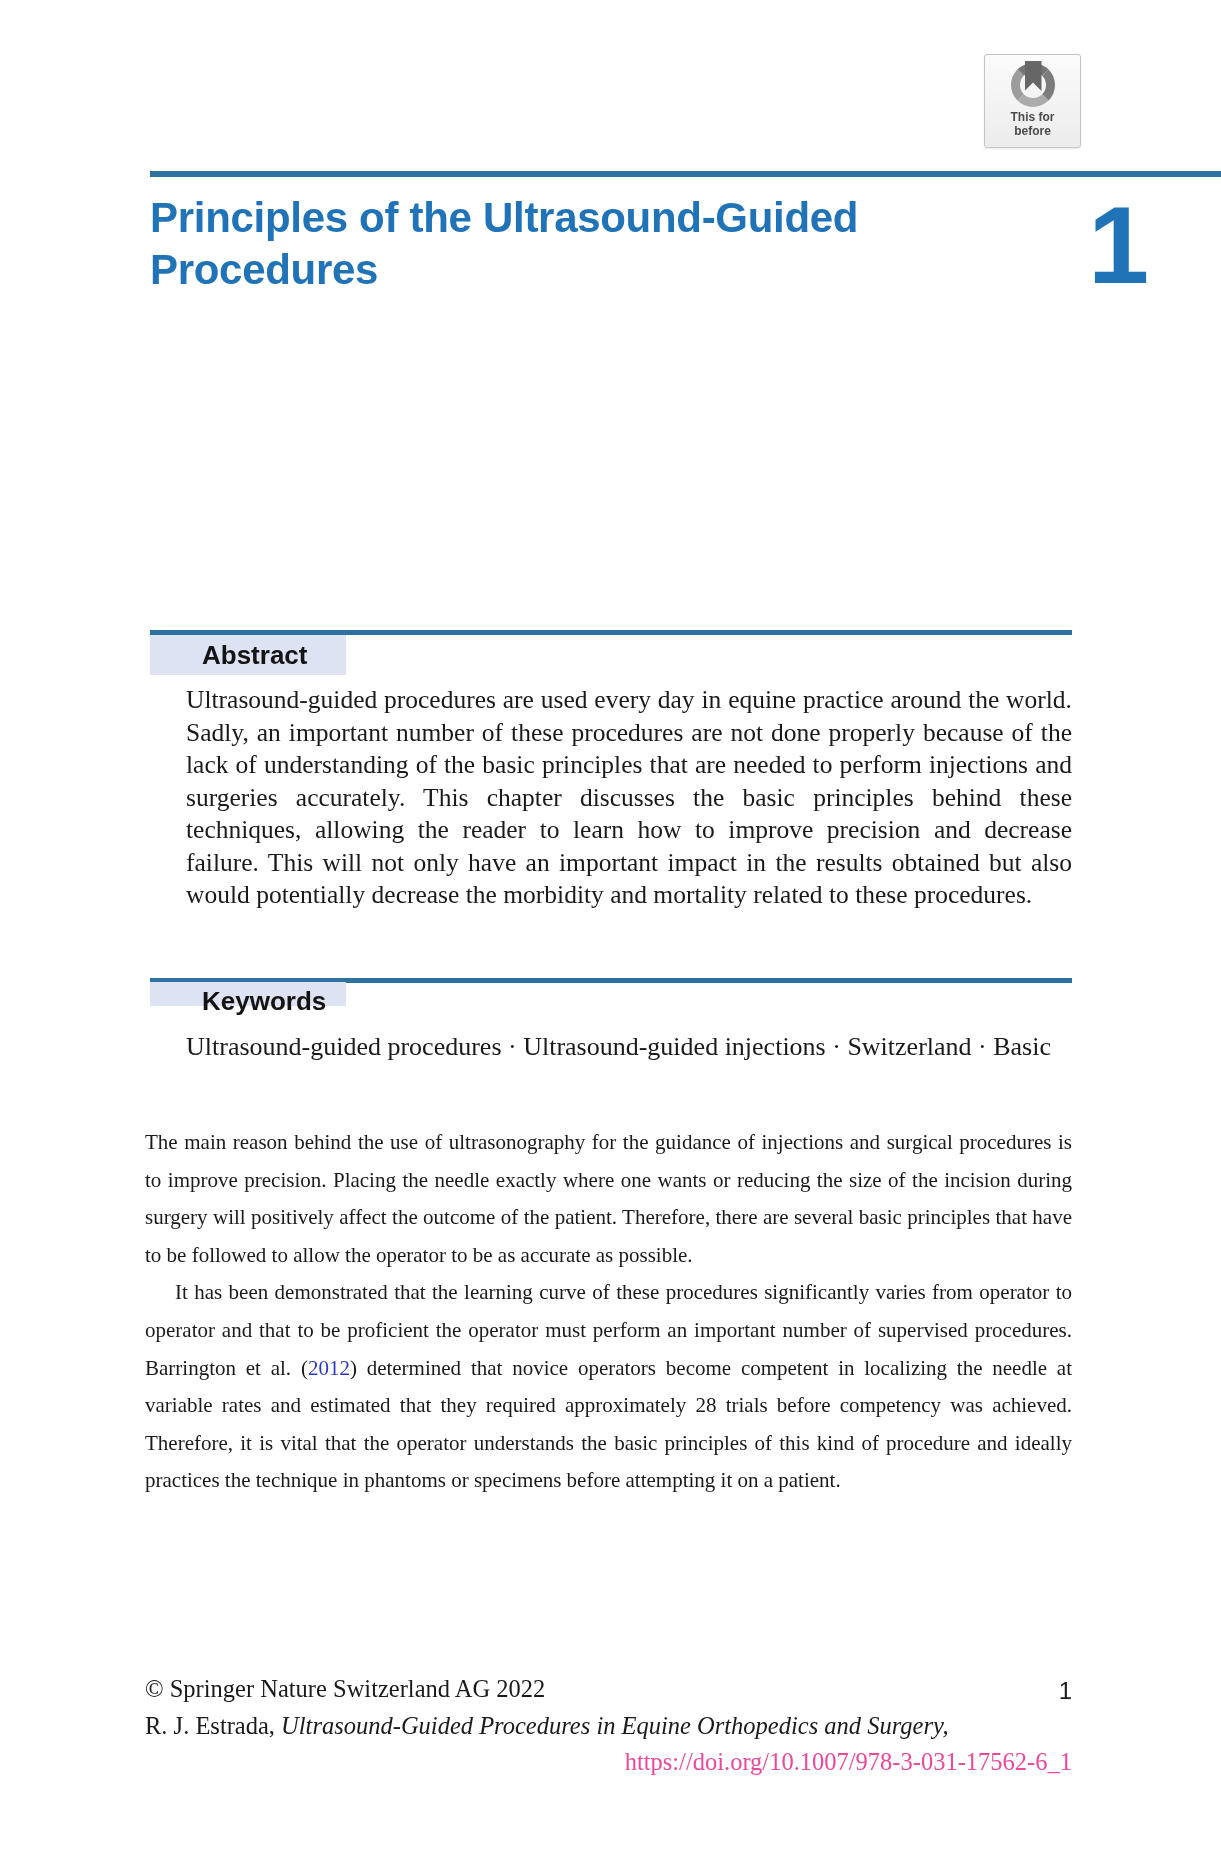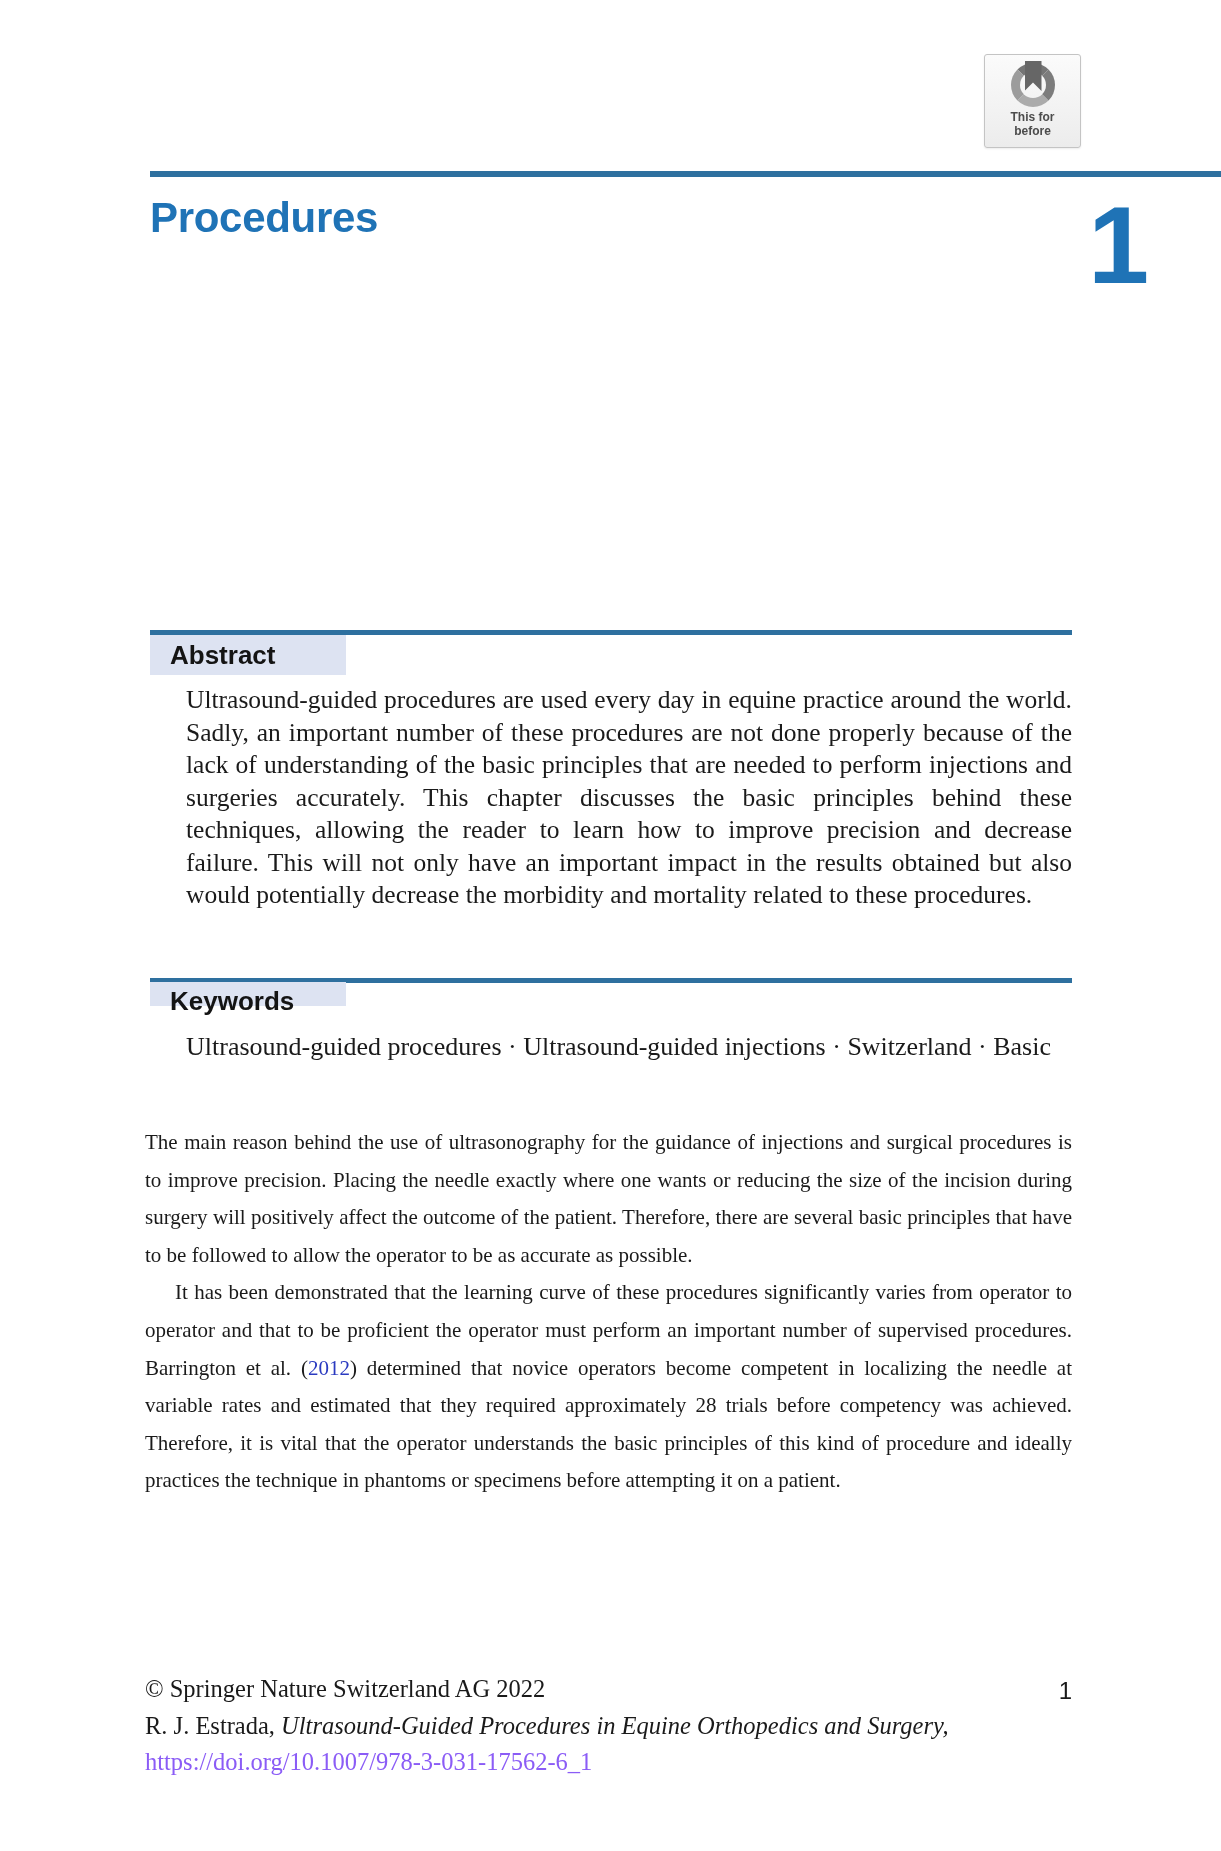--- a/index.html
+++ b/index.html
@@ -46,21 +46,21 @@
   .chapter-title .line { display:block; }
   .chapter-number {
     position:absolute; left:1088px; top:190px; width:60px; text-align:left;
     font-family:"Liberation Sans", sans-serif; font-weight:bold;
     font-size:110px; line-height:1; color:#1f73b6;
   }
 
   
   .sec-label {
     position:absolute; left:150px; width:196px; height:40px; box-sizing:border-box;
-    background:#dde3f2; padding-left:20px;
+    background:#dde3f2; padding-left:52px;
     font-family:"Liberation Sans", sans-serif; font-weight:bold;
     font-size:26px; line-height:40px; color:#141414;
   }
   .label-abstract { top:635px; }
   .label-keywords { top:982px; height:24px; line-height:38px; }
 
   
   .abstract-text {
     position:absolute; left:186px; top:684px; width:886px;
     font-size:25.5px; line-height:32.5px; text-align:justify;
@@ -78,21 +78,21 @@
   .body-text p { margin:0; }
   .body-text p.indent { text-indent:30px; }
   .ref-link { color:#2a3ac0; text-decoration:none; cursor:pointer; }
 
   
   .footer {
     position:absolute; left:145px; top:1671px; width:927px;
     font-size:24.5px; line-height:36.5px;
   }
   .f-line { display:block; }
-  .doi { color:#8b5cf6; text-decoration:none; cursor:pointer; }
+  .doi { color:#ec4899; text-decoration:none; cursor:pointer;text-align:right; }
   .page-number {
     position:absolute; right:0; top:2px;
     font-family:"Liberation Sans", sans-serif; font-size:24px; color:#1a1a1a;
   }
 </style>
 </head>
 <body>
 
 <div class="page">
 
@@ -103,20 +103,21 @@
     </span>
     <span class="cm-label" style="display:block;">
       <span style="display:block;">This for</span>
       <span style="display:block;">before</span>
     </span>
   </a>
 
   <div class="rule rule-title"></div>
 
   <h1 class="chapter-title">
+    <span class="line">Principles of the Ultrasound-Guided</span>
     <span class="line">Procedures</span>
   </h1>
 
   <div class="chapter-number">1</div>
 
   <div class="rule rule-abstract"></div>
   <div class="sec-label label-abstract">Abstract</div>
   <div class="abstract-text">Ultrasound-guided procedures are used every day in equine practice around the world. Sadly, an important number of these procedures are not done properly because of the lack of understanding of the basic principles that are needed to perform injections and surgeries accurately. This chapter discusses the basic principles behind these techniques, allowing the reader to learn how to improve precision and decrease failure. This will not only have an important impact in the results obtained but also would potentially decrease the morbidity and mortality related to these procedures.</div>
 
   <div class="rule rule-keywords"></div>

